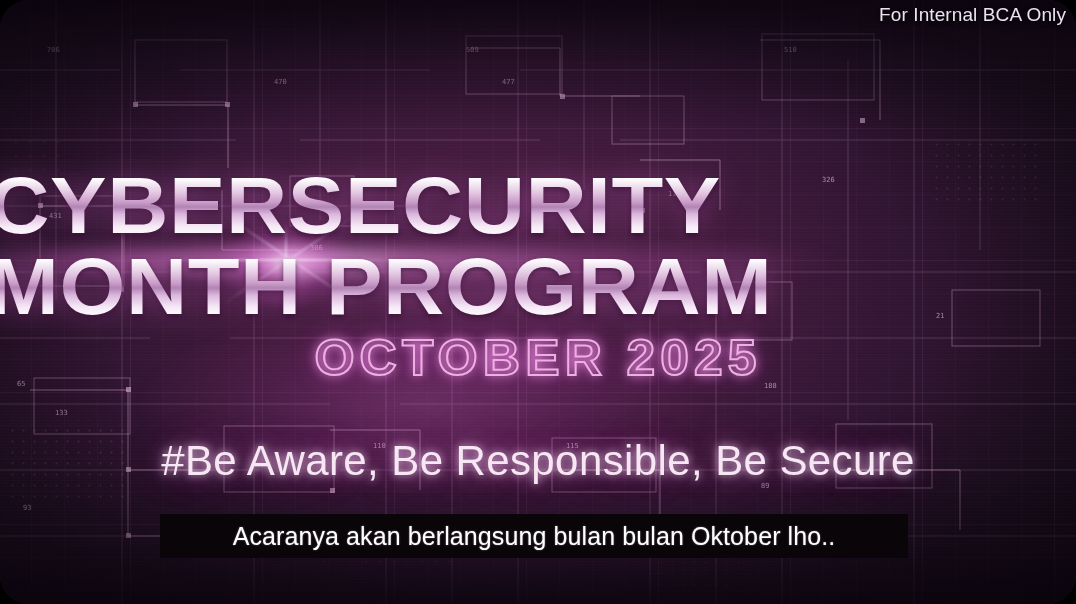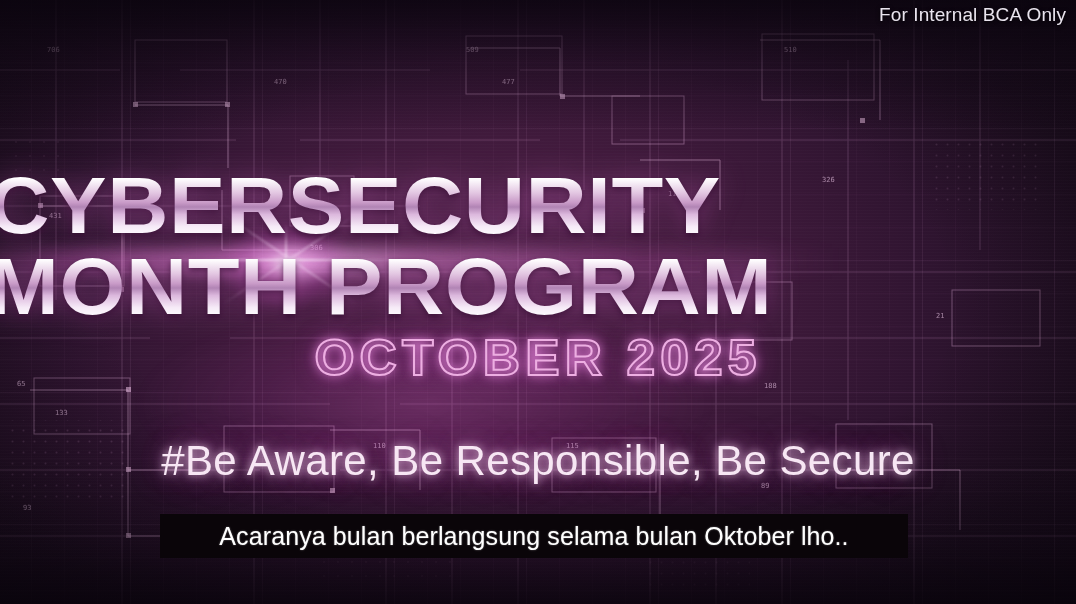--- a/index.html
+++ b/index.html
@@ -7,20 +7,21 @@
     padding: 0;
     background: #000;
   }
   #stage {
     position: relative;
     width: 1076px;
     height: 604px;
     overflow: hidden;
     font-family: "Liberation Sans", sans-serif;
     background: #1a0f1c;
+    border-radius: 29px;
   }
 
   
   .bg-base {
     position: absolute;
     inset: 0;
     background:
       radial-gradient(ellipse 70% 75% at 46% 48%, #51214a 0%, #431b3e 30%, #2f1430 58%, #1d0e1f 82%, #140a16 100%);
   }
   .bg-vignette {
@@ -361,16 +362,16 @@
   <div class="title-block">
     <div class="chrome-line l1">CYBERSECURITY</div>
     <div class="chrome-line l2">MONTH PROGRAM</div>
   </div>
 
   <div class="year-line">OCTOBER 2025</div>
 
   <div class="tagline">#Be Aware, Be Responsible, Be Secure</div>
 
   <div class="caption-bar">
-    <span class="caption-text">Acaranya bulan berlangsung selama bulan Oktober lho..</span>
+    <span class="caption-text">Acaranya akan berlangsung bulan bulan Oktober lho..</span>
   </div>
 
 </div>
 
 </body></html>

